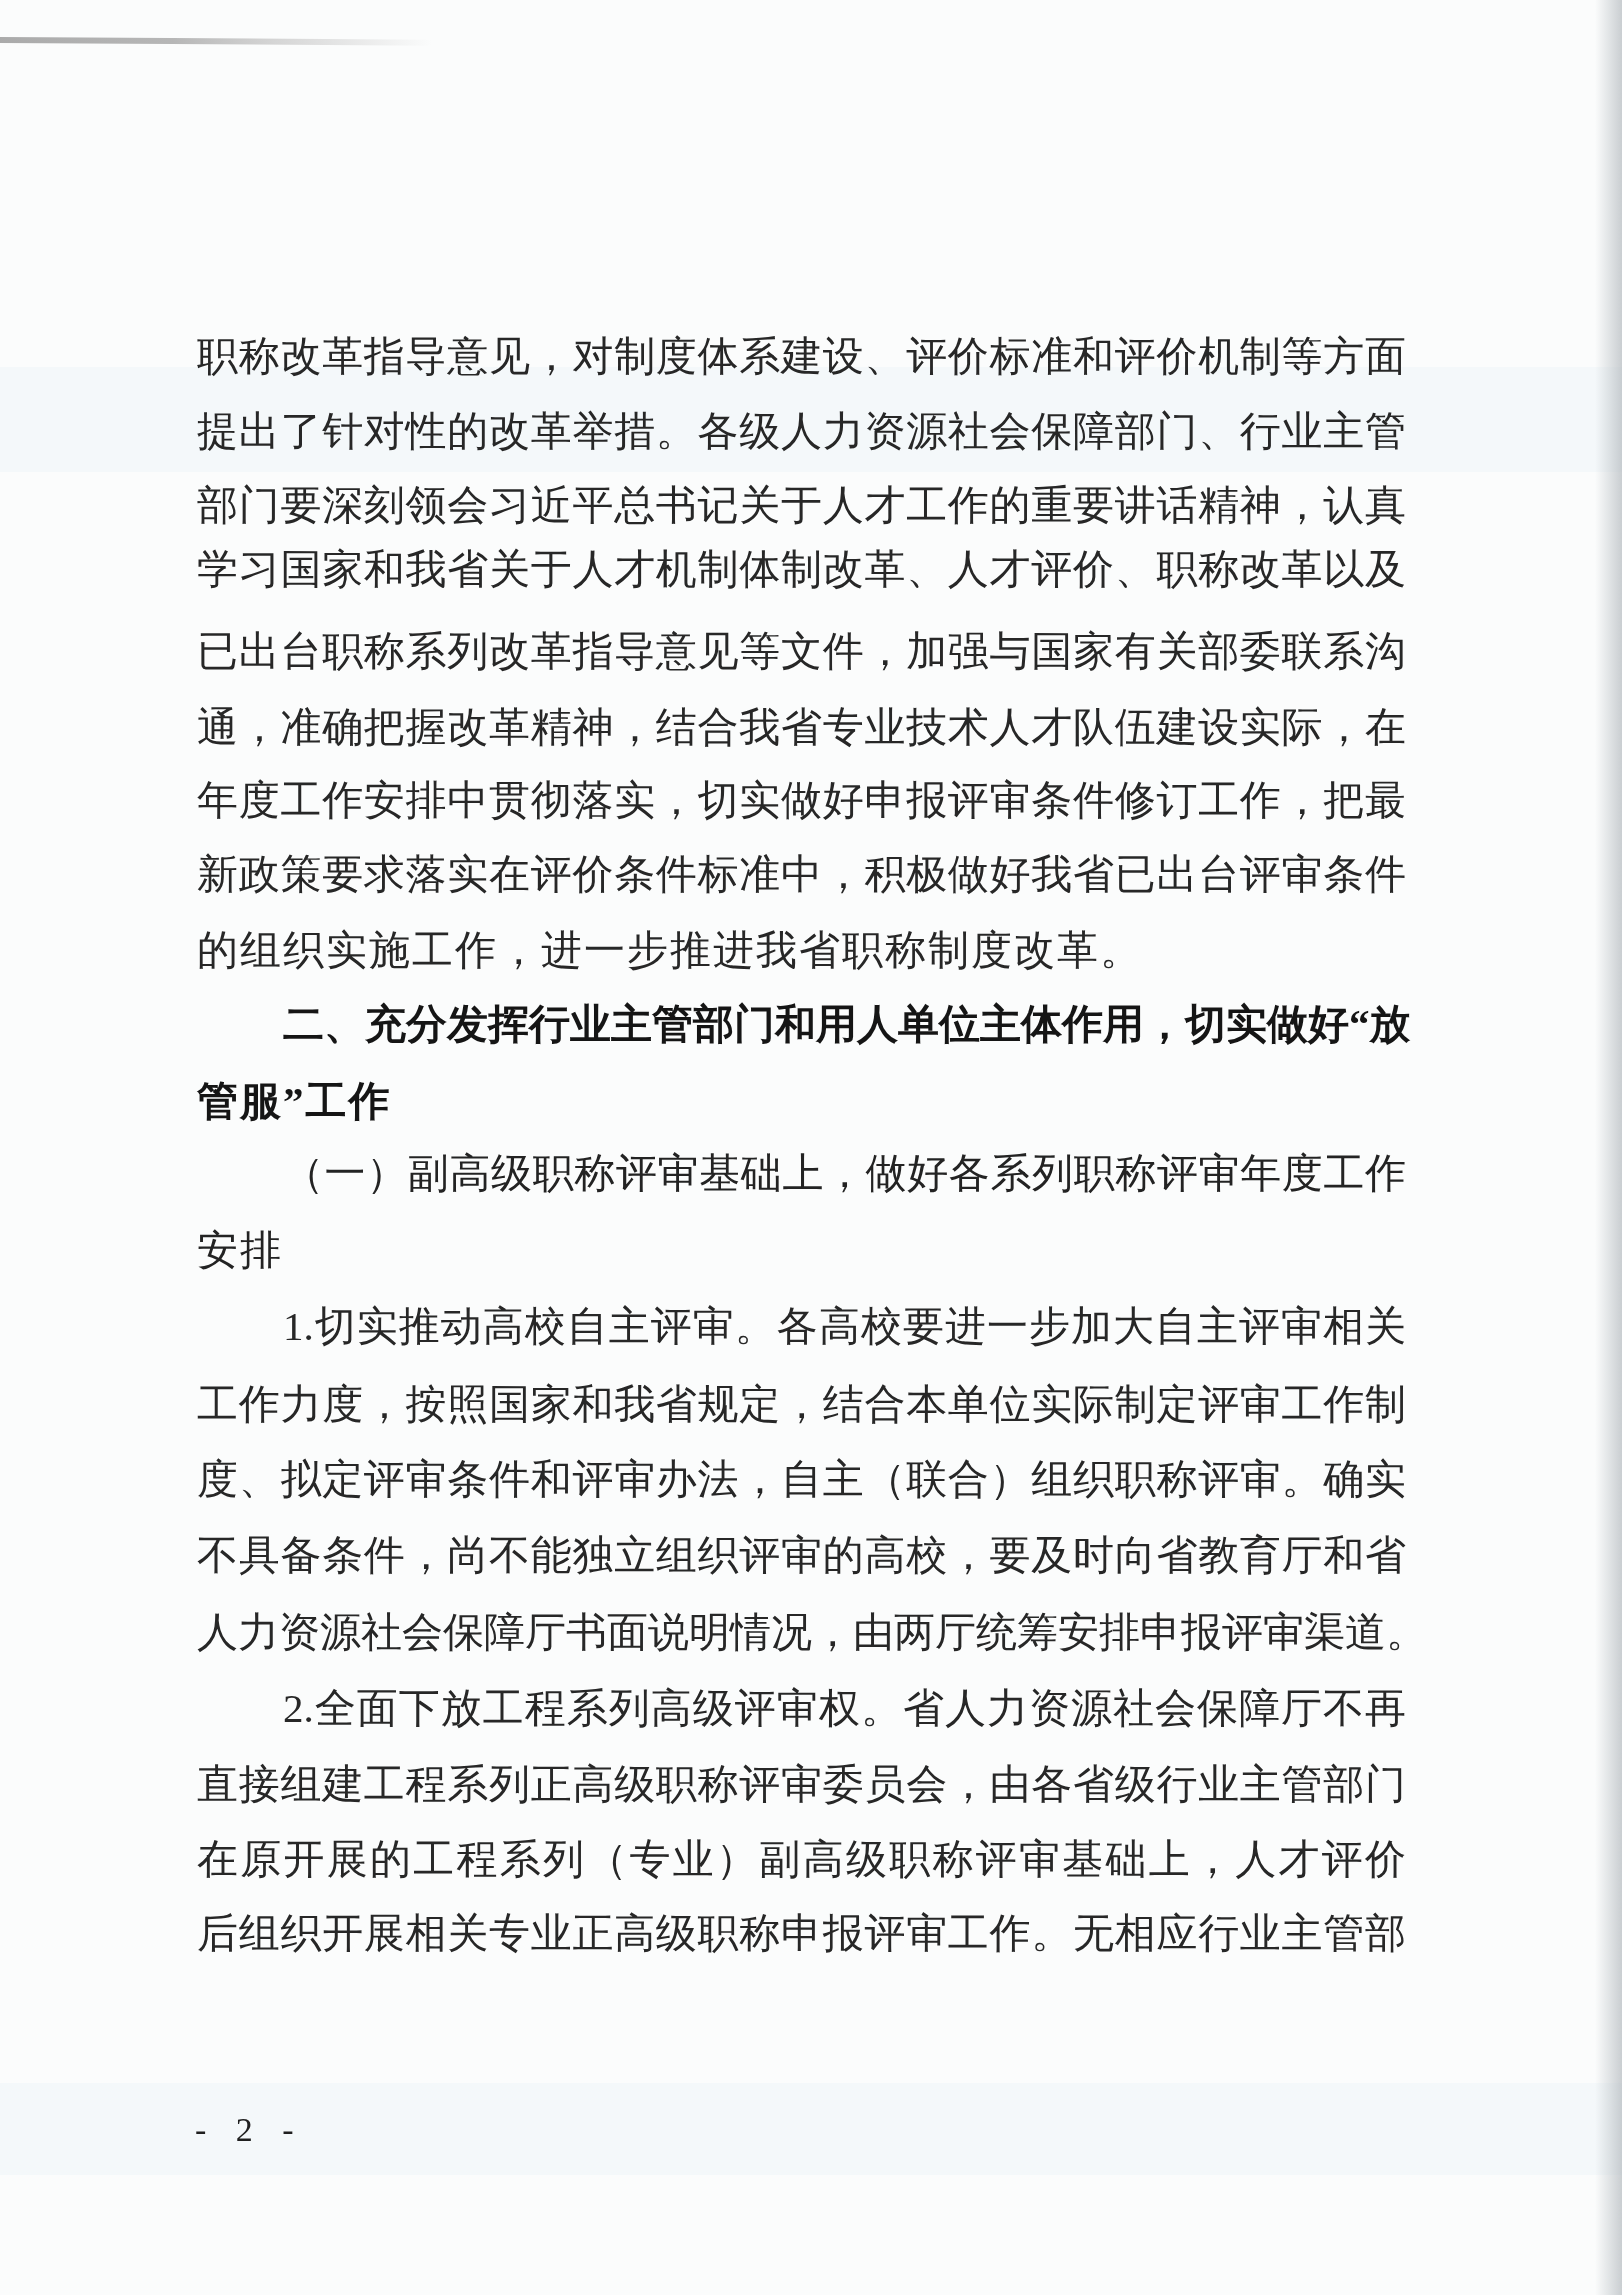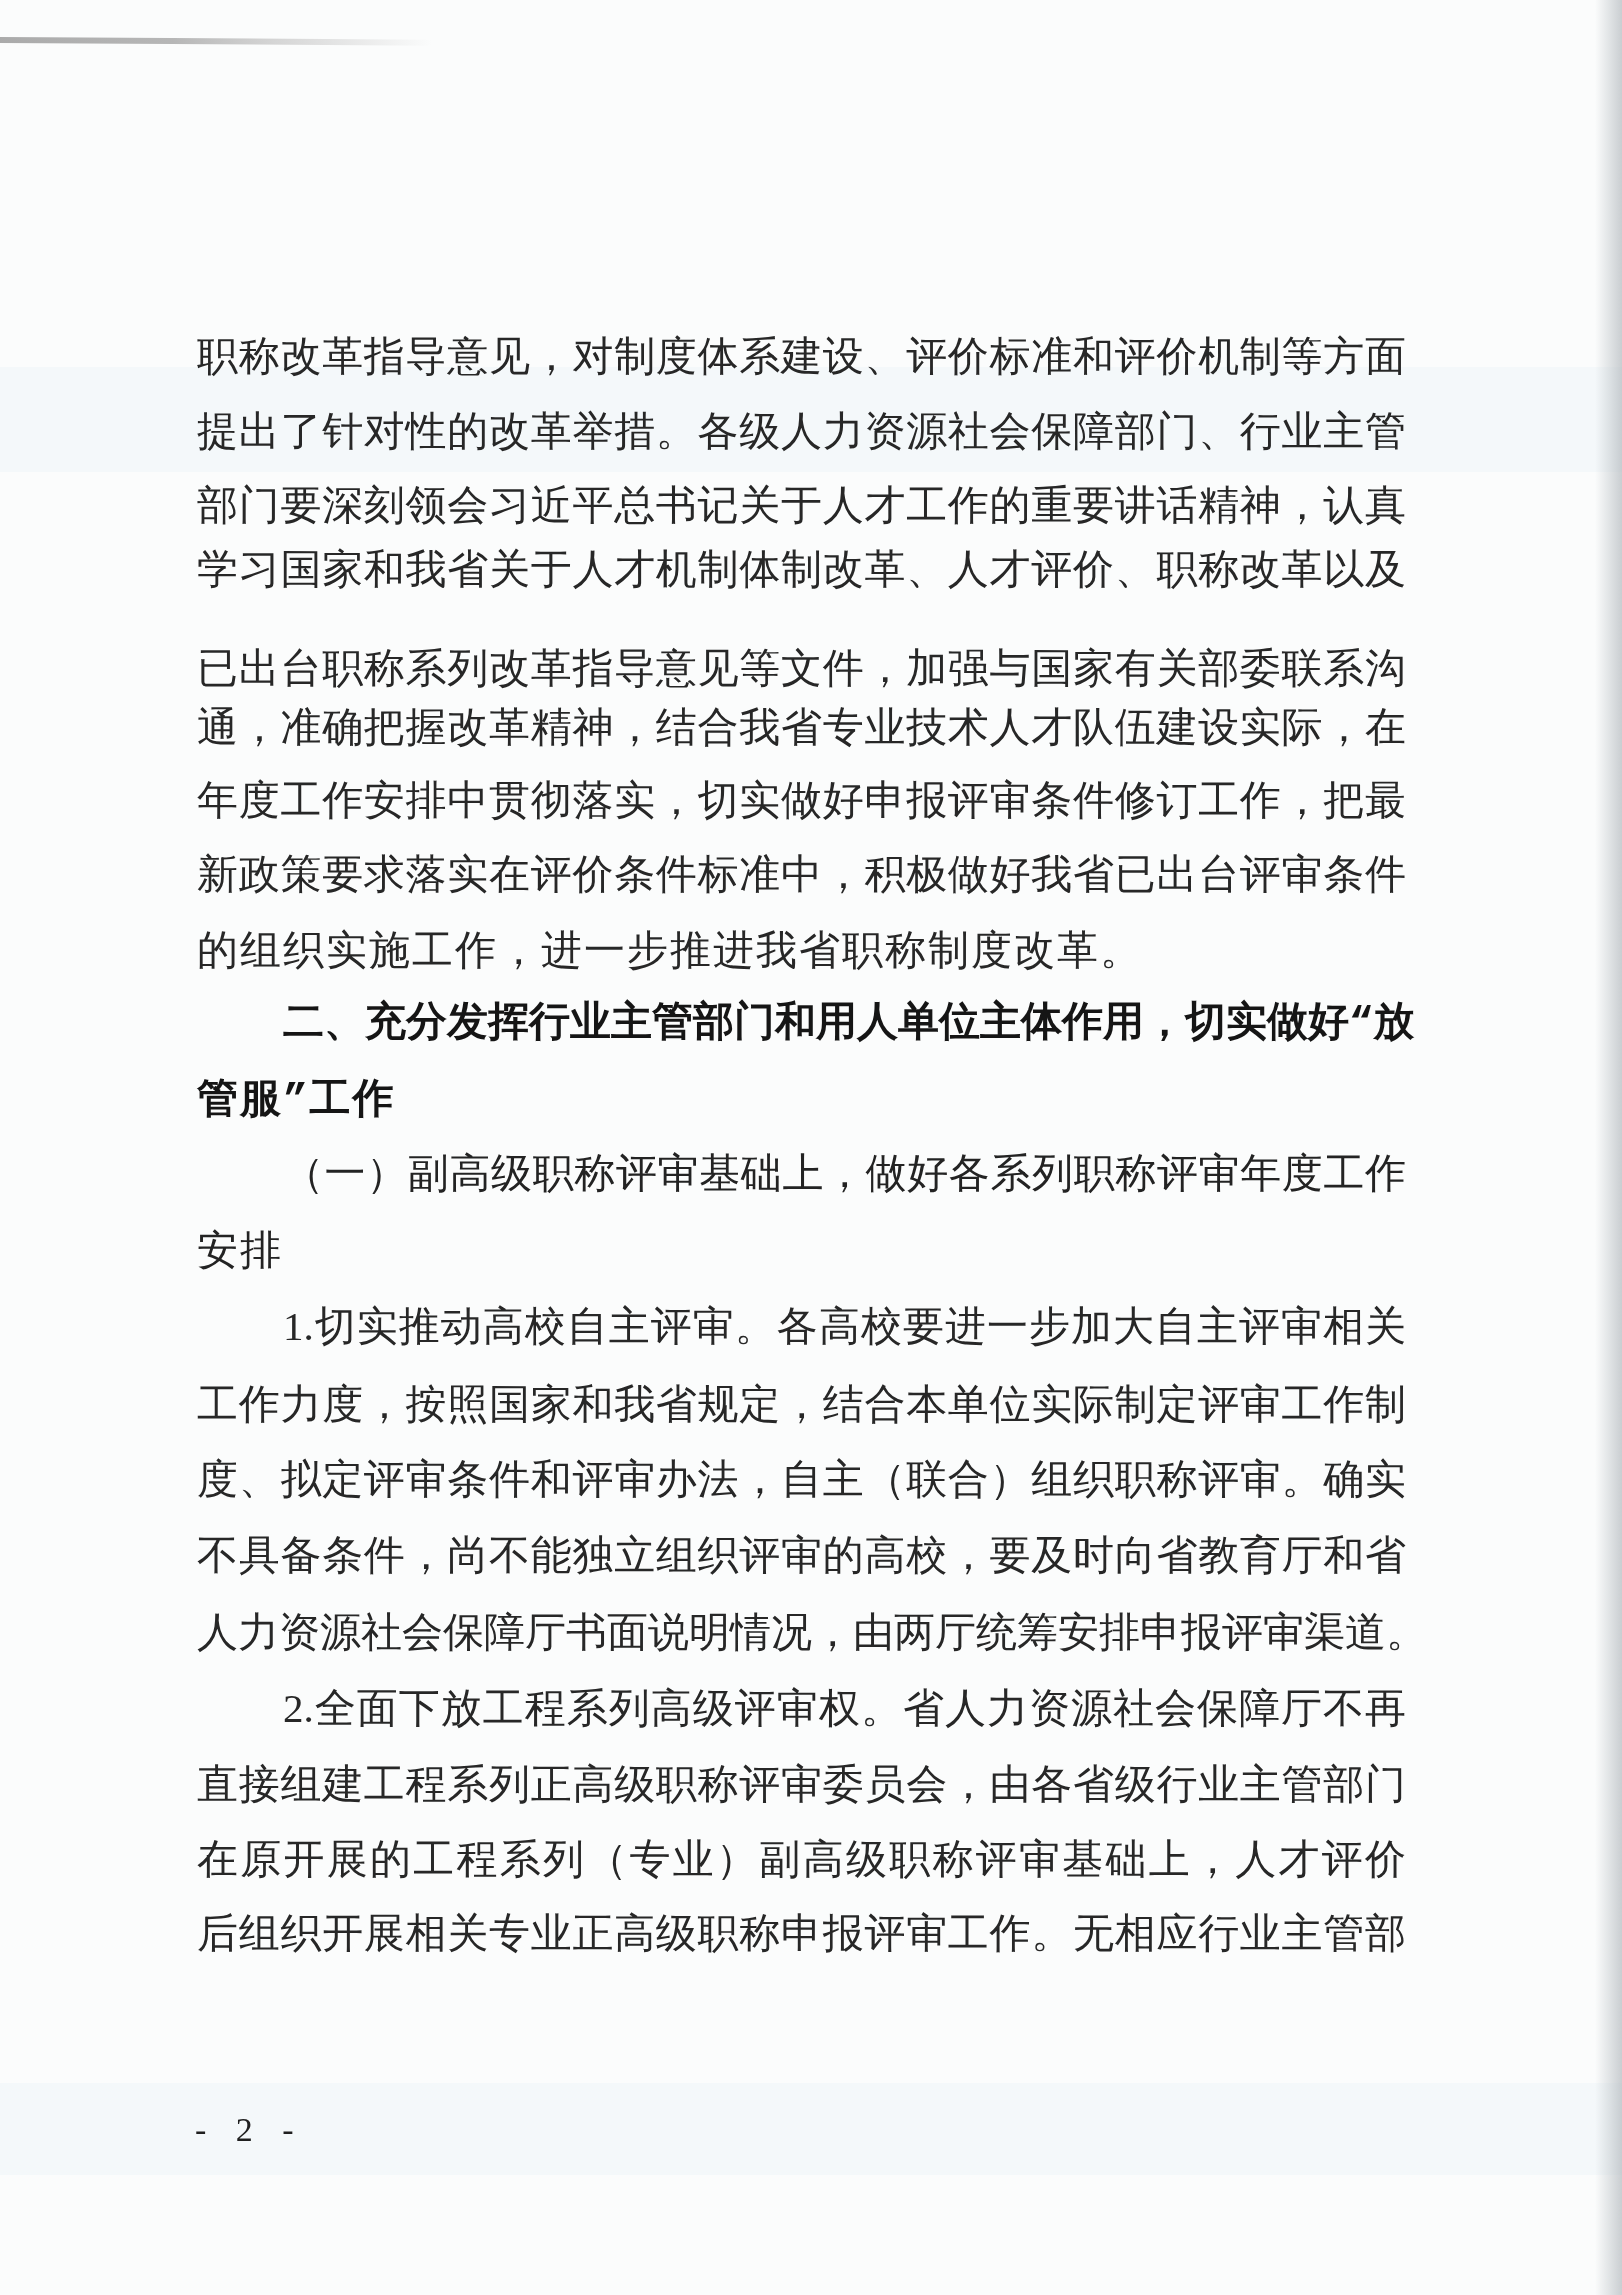--- a/index.html
+++ b/index.html
@@ -64,21 +64,21 @@
   .line.partial {
     text-align: right;
     text-align-last: left;
     letter-spacing: 2px;
     white-space: normal;
   }
   .line.indent {
     text-indent: 86px;
   }
   .line.heading {
-    font-family: Liberation Mono, monospace;
+    font-family: Liberation Serif, serif;
     font-weight: 700;
     color: #151515;
   }
   .line.kai {
     color: #232323;
   }
   .page-number {
     position: absolute;
     left: 195px;
     top: 2104px;
@@ -95,21 +95,21 @@
 
 <div class="scan-artifact"></div>
 <div class="tint t1"></div>
 <div class="tint t2"></div>
 <div class="edge-shadow"></div>
 
 <div class="line" style="top:319px">职称改革指导意见，对制度体系建设、评价标准和评价机制等方面</div>
 <div class="line" style="top:394px">提出了针对性的改革举措。各级人力资源社会保障部门、行业主管</div>
 <div class="line" style="top:468px">部门要深刻领会习近平总书记关于人才工作的重要讲话精神，认真</div>
 <div class="line" style="top:532px">学习国家和我省关于人才机制体制改革、人才评价、职称改革以及</div>
-<div class="line" style="top:631px">已出台职称系列改革指导意见等文件，加强与国家有关部委联系沟</div>
+<div class="line" style="top:614px">已出台职称系列改革指导意见等文件，加强与国家有关部委联系沟</div>
 <div class="line" style="top:690px">通，准确把握改革精神，结合我省专业技术人才队伍建设实际，在</div>
 <div class="line" style="top:763px">年度工作安排中贯彻落实，切实做好申报评审条件修订工作，把最</div>
 <div class="line" style="top:837px">新政策要求落实在评价条件标准中，积极做好我省已出台评审条件</div>
 <div class="line partial" style="top:913px">的组织实施工作，进一步推进我省职称制度改革。</div>
 <div class="line heading indent" style="top:987px">二、充分发挥行业主管部门和用人单位主体作用，切实做好“放</div>
 <div class="line heading partial" style="top:1064px">管服”工作</div>
 <div class="line kai indent" style="top:1136px">（一）副高级职称评审基础上，做好各系列职称评审年度工作</div>
 <div class="line kai partial" style="top:1213px">安排</div>
 <div class="line indent" style="top:1289px">1.切实推动高校自主评审。各高校要进一步加大自主评审相关</div>
 <div class="line" style="top:1367px">工作力度，按照国家和我省规定，结合本单位实际制定评审工作制</div>

